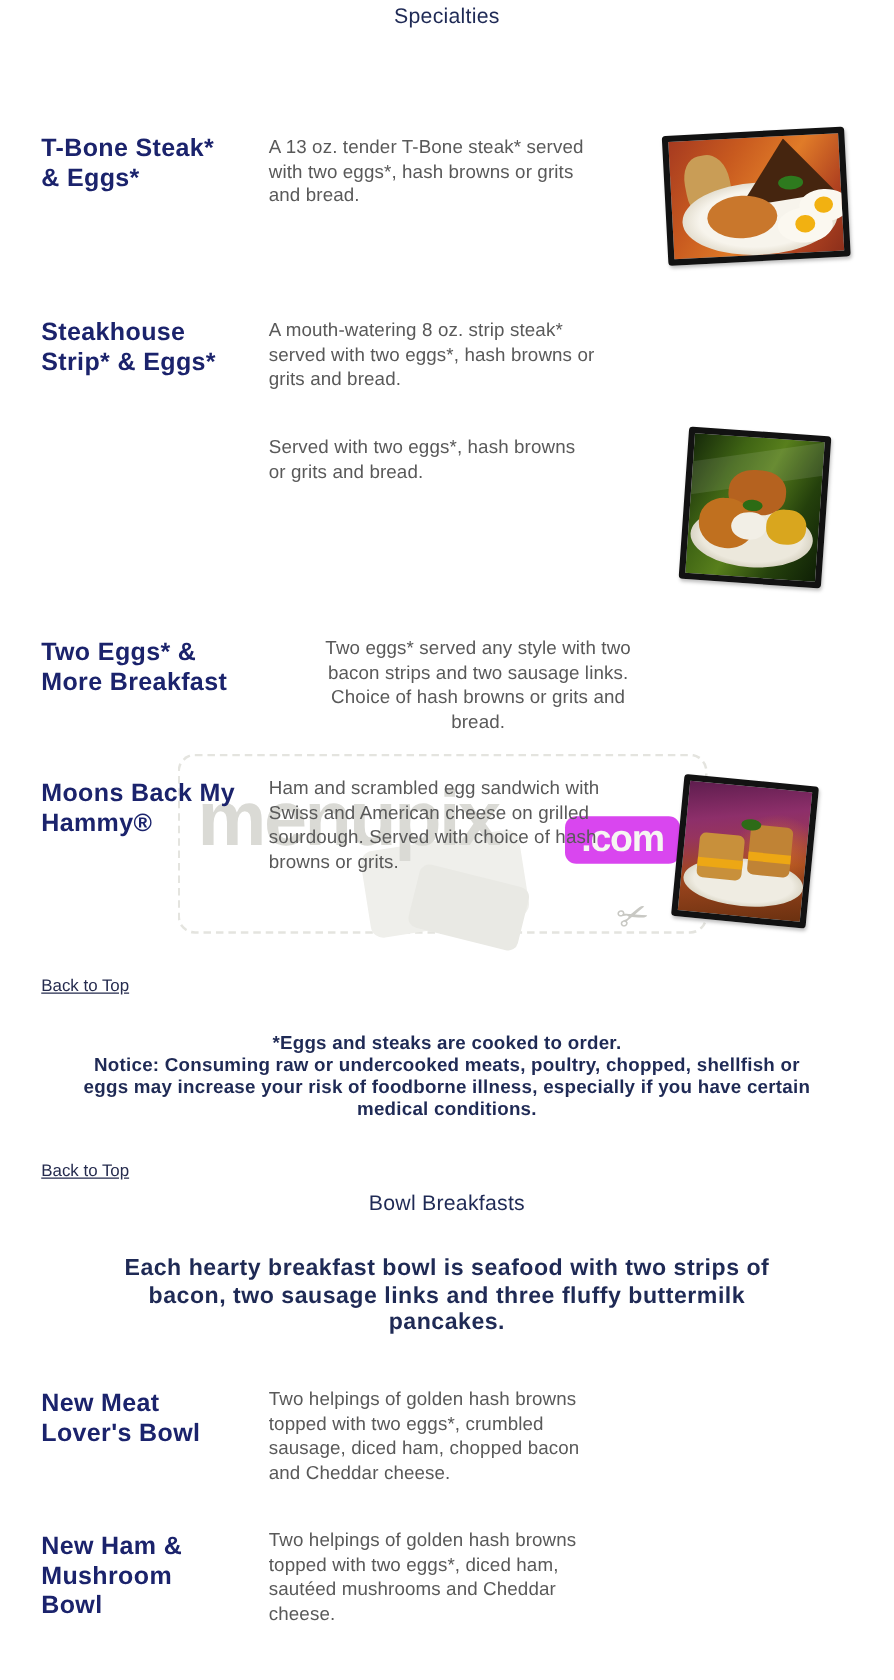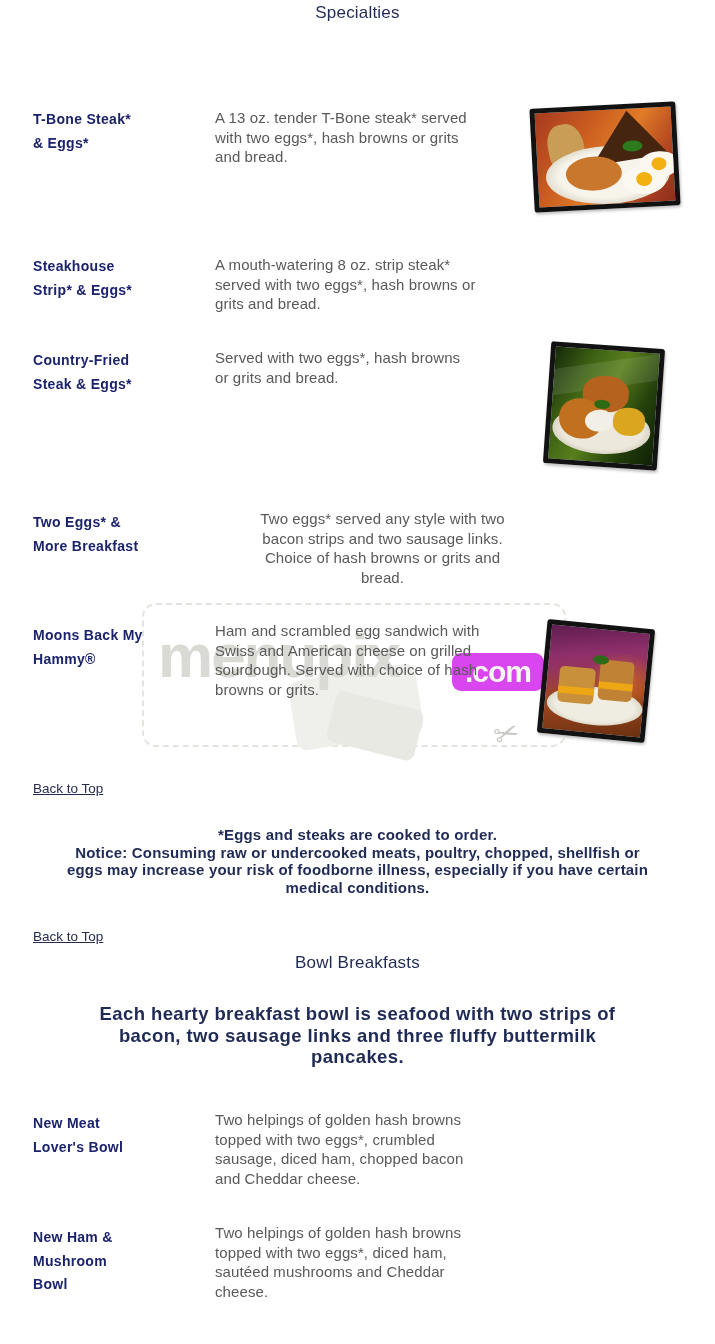--- a/index.html
+++ b/index.html
@@ -22,21 +22,21 @@
     font-size: 17px;
     letter-spacing: 0.2px;
     z-index: 2;
   }
   .item-name {
     position: absolute;
     left: 33px;
     width: 182px;
     color: #1b236c;
     font-weight: bold;
-    font-size: 14px;
+    font-size: 20px;
     line-height: 23.5px;
     letter-spacing: 0.3px;
     white-space: pre-line;
     z-index: 2;
   }
   .item-desc {
     position: absolute;
     left: 215px;
     width: 335px;
     color: #595959;
@@ -225,22 +225,20 @@
     <div class="p1-yolk1"></div>
     <div class="p1-yolk2"></div>
   </div>
 
   <div class="item-name" style="top:255px;">Steakhouse
 Strip* &amp; Eggs*</div>
   <div class="item-desc" style="top:255px;">A mouth-watering 8 oz. strip steak*
 served with two eggs*, hash browns or
 grits and bread.</div>
 
-  <div class="item-name" style="top:349px;">Country-Fried
-Steak &amp; Eggs*</div>
   <div class="item-desc" style="top:348px;">Served with two eggs*, hash browns
 or grits and bread.</div>
   <div class="photo photo-country">
     <div class="p2-stripe"></div>
     <div class="p2-plate"></div>
     <div class="p2-meat1"></div>
     <div class="p2-meat2"></div>
     <div class="p2-garnish"></div>
     <div class="p2-gravy"></div>
     <div class="p2-eggs"></div>

